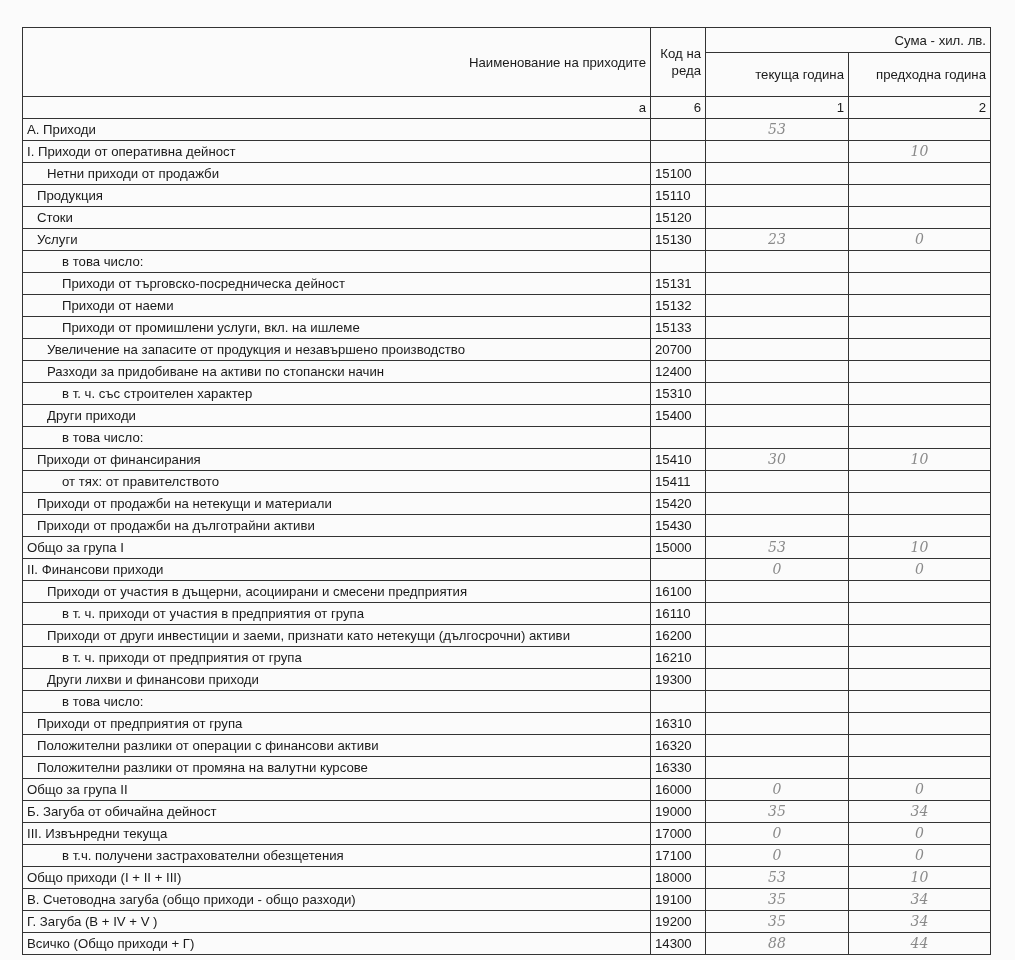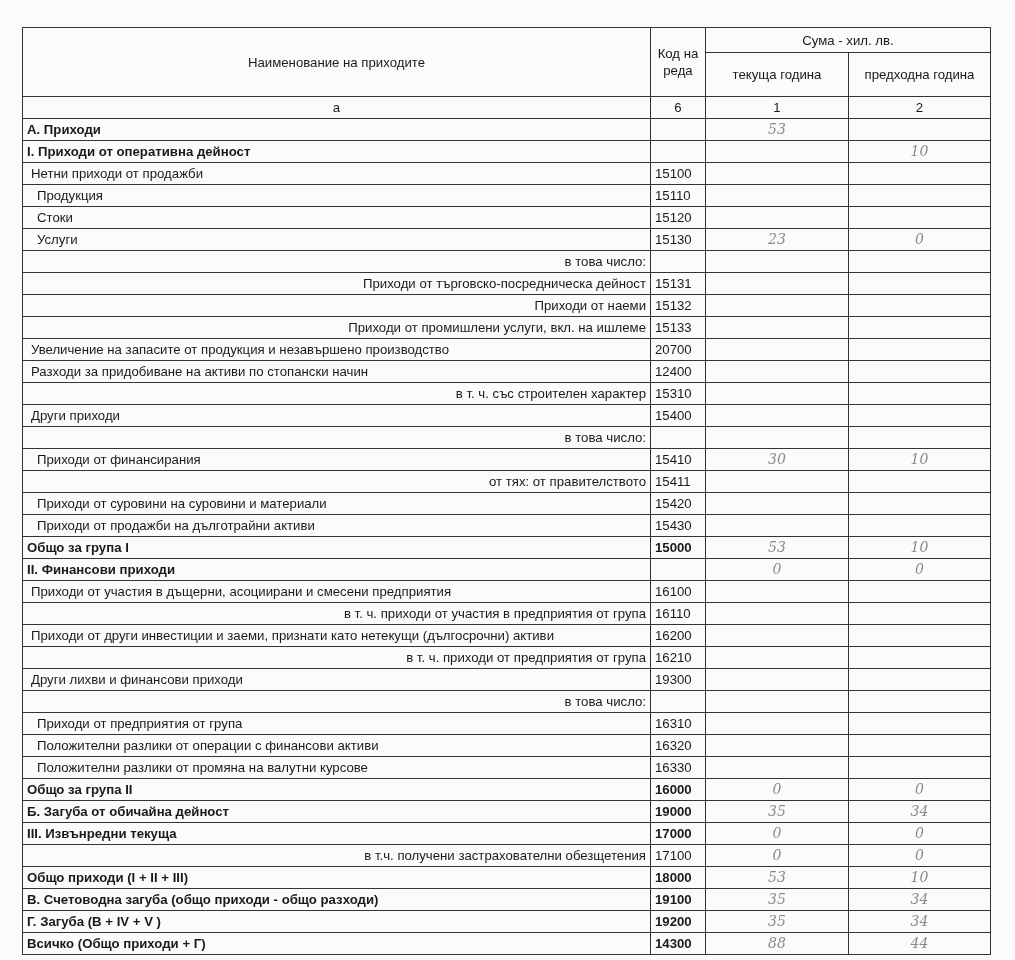--- a/index.html
+++ b/index.html
@@ -2,29 +2,29 @@
 <html><head>
 <meta charset="utf-8">
 <style>
   html, body { margin:0; padding:0; background:#fbfbfb; }
   body { width:1015px; height:960px; position:relative; overflow:hidden;
          font-family:"Liberation Sans", sans-serif; color:#1a1a1a; }
   table { position:absolute; left:22px; top:27px; border-collapse:collapse;
           width:968px; table-layout:fixed; }
   td, th { border:1px solid #333; font-size:13.2px; padding:0 4px; height:21px;
            line-height:21px; white-space:nowrap; overflow:hidden; font-weight:normal; }
-  th { text-align:center; line-height:17px; }
+  th { text-align:right; line-height:17px; }
   .c-name { width:620px; }
   .c-code { width:46px; text-align:left; }
   .c-v { text-align:center; font-family:"DejaVu Serif", serif; font-style:italic;
          color:#8a8a8a; font-size:14px; }
-  .b { font-weight:bold;margin-top:19px; }
-  .i1 { padding-left:8px; }
+  .b { font-weight:normal;margin-top:19px; }
+  .i1 { padding-left:24px; }
   .i2 { padding-left:14px; }
-  .i3 { padding-left:39px;text-align:right; }
+  .i3 { padding-left:39px; }
   .tbl-border { border:1.5px solid #222; }
 </style>
 </head>
 <body>
 
 <table class="tbl-border">
   <colgroup>
     <col style="width:628px">
       <col style="width:55px">
       <col style="width:143px">
@@ -144,21 +144,21 @@
         <td class="c-v">30</td>
         <td class="c-v">10</td>
       </tr>
       <tr>
         <td class="c-name i3">от тях: от правителството</td>
         <td class="c-code">15411</td>
         <td class="c-v"></td>
         <td class="c-v"></td>
       </tr>
       <tr>
-        <td class="c-name i2">Приходи от суровини на суровини и материали</td>
+        <td class="c-name i2">Приходи от продажби на нетекущи и материали</td>
         <td class="c-code">15420</td>
         <td class="c-v"></td>
         <td class="c-v"></td>
       </tr>
       <tr>
         <td class="c-name i2">Приходи от продажби на дълготрайни активи</td>
         <td class="c-code">15430</td>
         <td class="c-v"></td>
         <td class="c-v"></td>
       </tr>

